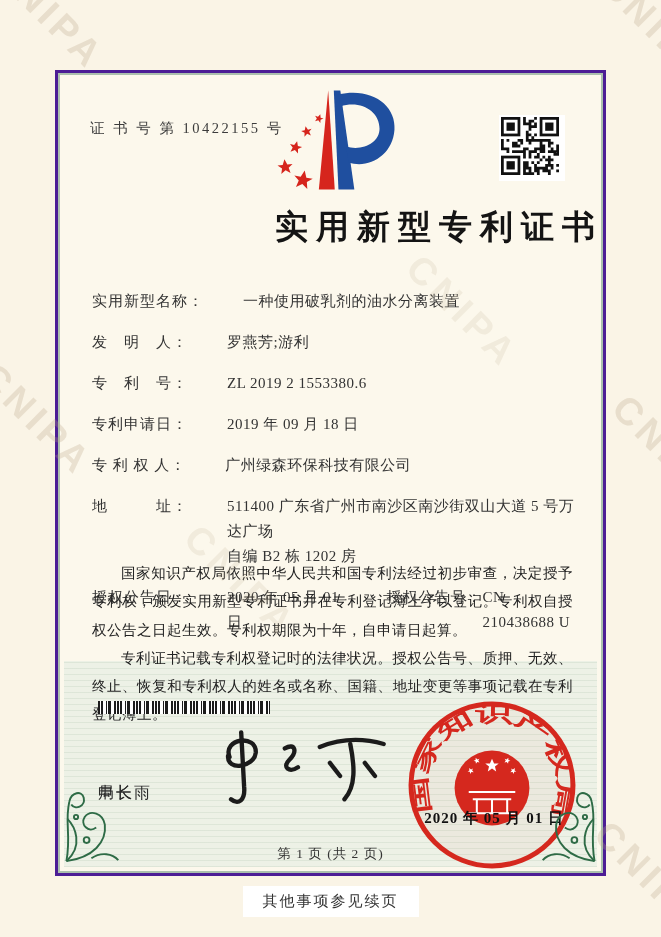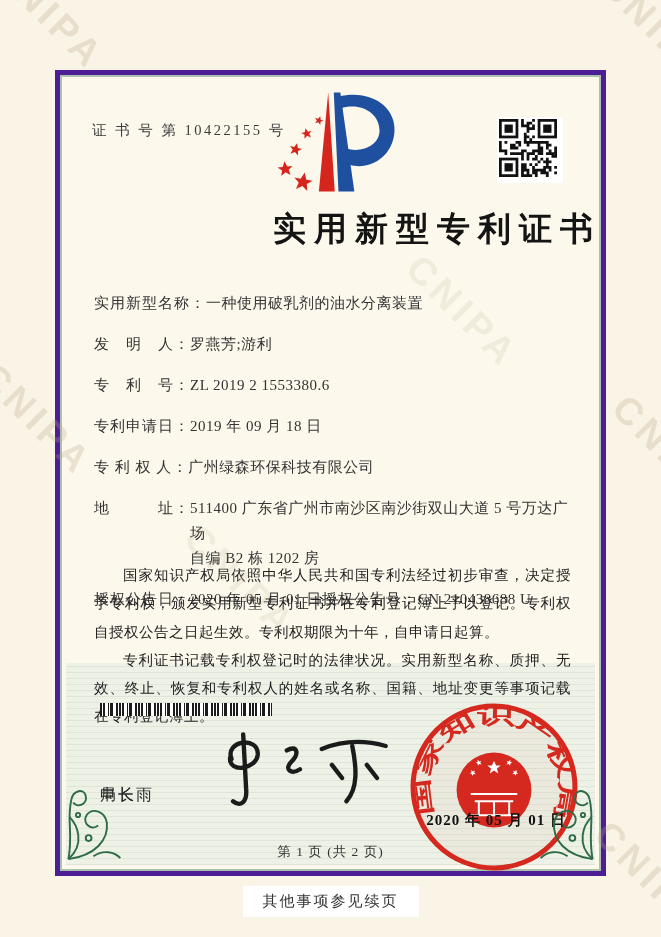--- a/index.html
+++ b/index.html
@@ -15,21 +15,21 @@
     font-family:"Liberation Sans","DejaVu Sans",sans-serif;
     font-weight:bold;font-size:38px;letter-spacing:5px;
     color:rgba(186,166,136,0.28);
     transform:rotate(45deg);white-space:nowrap;
   }
   .wm.faint{color:rgba(186,166,136,0.16);}
   
   .frame{
     position:absolute;left:55px;top:70px;width:551px;height:806px;z-index:1;
     background:#fcf8ec;
-    border:5px solid #4c1d95;
+    border:3px solid #4c1d95;
     box-shadow:inset 0 0 0 2px #abc0ae;
     box-sizing:border-box;
   }
   .green-zone{
     position:absolute;left:6px;right:6px;bottom:6px;top:588px;
     background-color:#edf1e6;
     background-image:repeating-linear-gradient(0deg,
       rgba(110,150,115,0.12) 0px, rgba(110,150,115,0.12) 1px,
       transparent 1px, transparent 6px);
   }
@@ -38,21 +38,21 @@
     font-size:14.5px;letter-spacing:2.5px;color:#3c3c3c;
   }
   .qr{position:absolute;right:38px;top:42px;width:62px;height:62px;background:#fff;padding:2px;}
   .logo{position:absolute;left:50%;top:12px;transform:translateX(-50%);}
   .title{
     position:absolute;left:0;right:0;top:132px;text-align:right;
     font-size:33px;font-weight:bold;letter-spacing:8px;color:#141414;
   }
   
   .fields{position:absolute;left:34px;top:216px;width:486px;font-size:15px;color:#333;}
-  .row{display:flex;margin-bottom:16px;line-height:25px;}
+  .row{display:flex;margin-bottom:16px;line-height:25px;gap:39px;}
   .lab{flex:0 0 auto;white-space:pre;letter-spacing:1px;}
   .val{white-space:pre-wrap;letter-spacing:0.5px;}
   .row.last{margin-bottom:0;}
   .pair2{display:flex;}
   
   .paras{
     position:absolute;left:34px;right:30px;top:486px;
     font-size:14.5px;line-height:1.95;text-align:justify;color:#222;
     letter-spacing:0.5px;
   }
@@ -164,21 +164,21 @@
       <span class="val">2020 年 05 月 01 日</span>
       <span class="pair2">
         <span class="lab">授权公告号：</span>
         <span class="val">CN 210438688 U</span>
       </span>
     </div>
   </div>
 
   <div class="paras">
     <p>国家知识产权局依照中华人民共和国专利法经过初步审查，决定授予专利权，颁发实用新型专利证书并在专利登记簿上予以登记。专利权自授权公告之日起生效。专利权期限为十年，自申请日起算。</p>
-    <p>专利证书记载专利权登记时的法律状况。实用新型名称、质押、无效、终止、恢复和专利权人的姓名或名称、国籍、地址变更等事项记载在专利登记簿上。</p>
+    <p>专利证书记载专利权登记时的法律状况。授权公告号、质押、无效、终止、恢复和专利权人的姓名或名称、国籍、地址变更等事项记载在专利登记簿上。</p>
   </div>
 
   <div class="barcode"></div>
 
   <div class="sig-role">局长</div>
   <div class="sig-name">申长雨</div>
 
   <div class="sig-script">
     <svg width="210" height="80" viewBox="0 0 140 55">
       <g fill="none" stroke="#1b1b1b" stroke-width="3" stroke-linecap="round">

